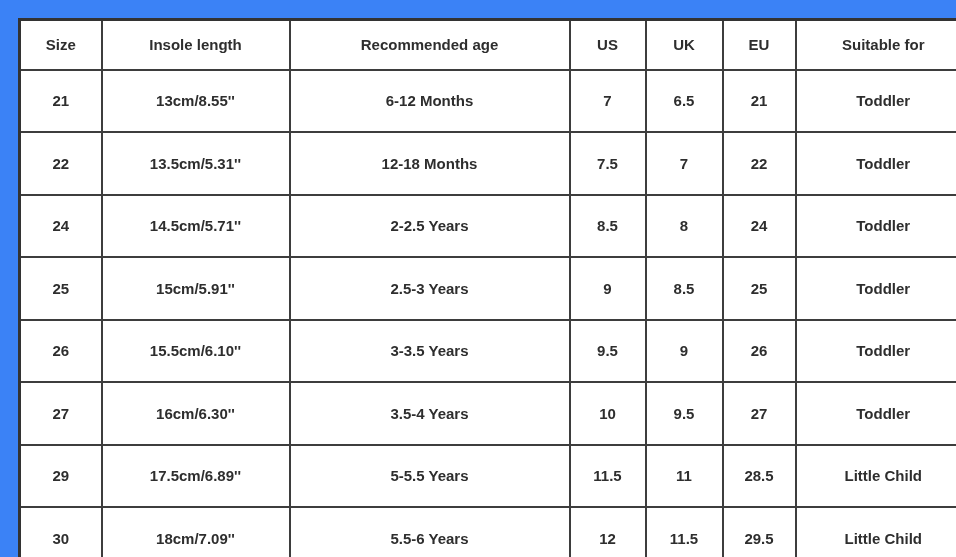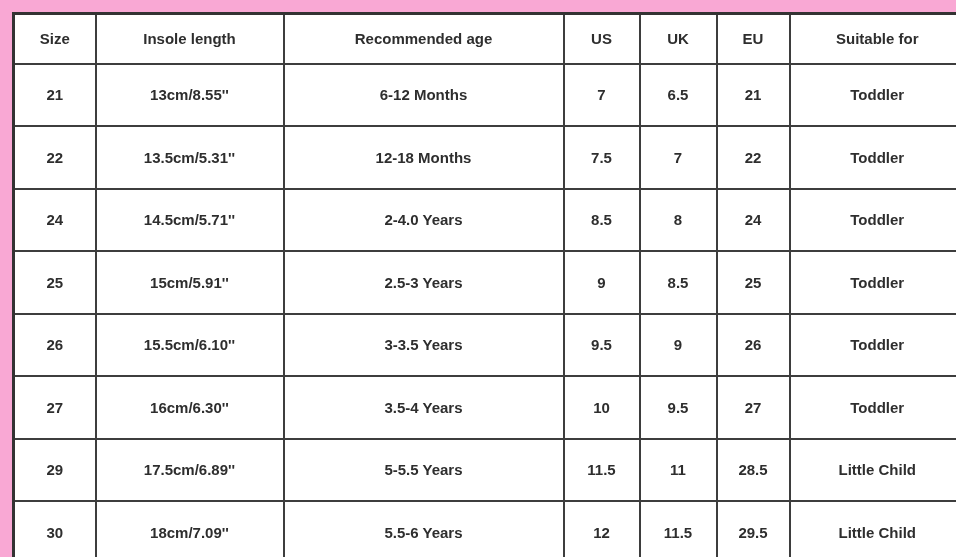--- a/index.html
+++ b/index.html
@@ -4,22 +4,22 @@
 <style>
   * { box-sizing: border-box; }
   html, body {
     margin: 0;
     padding: 0;
     background: #ffffff;
   }
   .size-chart-wrap {
     width: 956px;
     height: 557px;
-    padding: 12px;
-    background: #f9a8d4;
+    padding: 18px;
+    background: #3b82f6;
   }
   table.size-chart {
     width: 952px;
     height: 553px;
     border-collapse: collapse;
     table-layout: fixed;
     font-family: "Liberation Sans", "DejaVu Sans", sans-serif;
     color: #2e2e2e;
     background: #ffffff;
   }
@@ -89,21 +89,21 @@
         <td>13.5cm/5.31''</td>
         <td>12-18 Months</td>
         <td>7.5</td>
         <td>7</td>
         <td>22</td>
         <td>Toddler</td>
       </tr>
       <tr>
         <td>24</td>
         <td>14.5cm/5.71''</td>
-        <td>2-4.0 Years</td>
+        <td>2-2.5 Years</td>
         <td>8.5</td>
         <td>8</td>
         <td>24</td>
         <td>Toddler</td>
       </tr>
       <tr>
         <td>25</td>
         <td>15cm/5.91''</td>
         <td>2.5-3 Years</td>
         <td>9</td>

